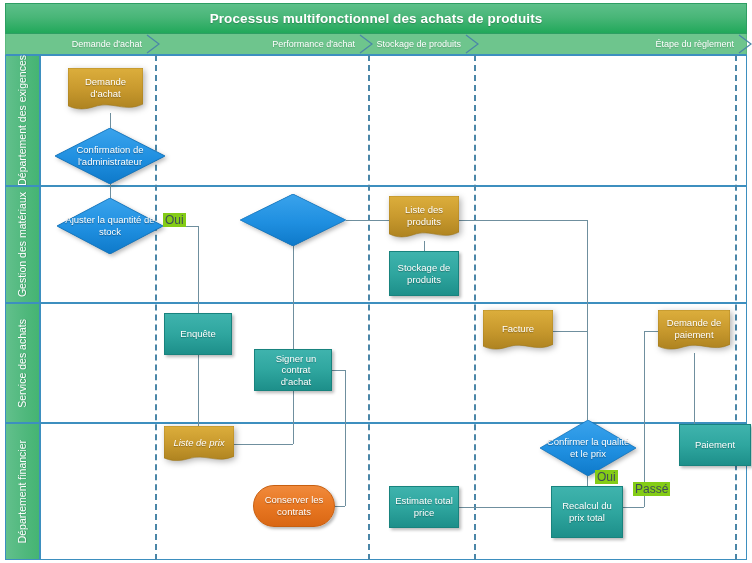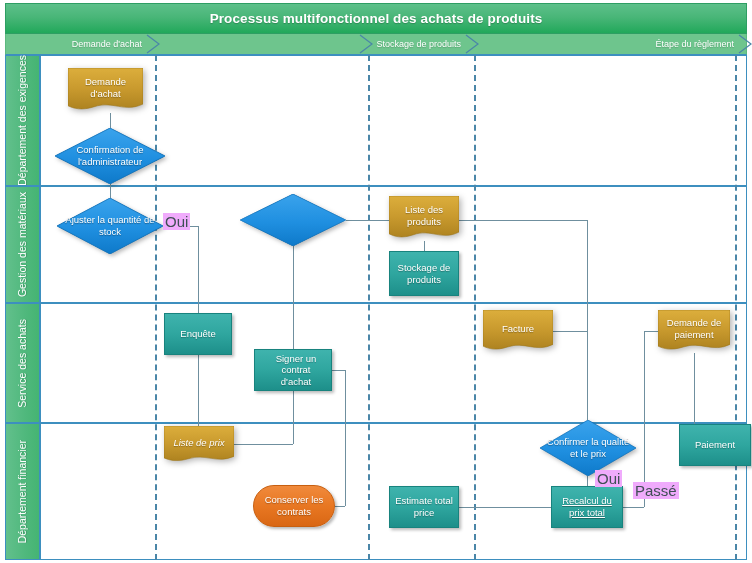--- a/index.html
+++ b/index.html
@@ -76,21 +76,21 @@
     z-index:3;
   }
 
   
   .conn{position:absolute;background:#6f8f9e;z-index:4;}
   .conn.h{height:1px;}
   .conn.v{width:1px;}
 
   .conn-label{
     position:absolute;z-index:6;
-    font-size:15px;color:#3f4e55;background:#f0abfc;
+    font-size:12px;color:#3f4e55;background:#84cc16;
     padding:0 2px;white-space:nowrap;
   }
 
   
   .node{
     position:absolute;z-index:5;
     display:flex;align-items:center;justify-content:center;
     text-align:center;color:#ffffff;
     font-size:9.5px;line-height:1.22;
     box-sizing:border-box;
@@ -141,20 +141,21 @@
 
   <div class="title-bar">Processus multifonctionnel des achats de produits</div>
 
   <div class="phase-bar" id="phase-bar">
       <div class="phase-cell" style="left: 35px; width: 115px;">Demande d'achat</div>
       <div class="phase-sep" style="left: 140px;">
         <svg width="16" height="20" viewBox="0 0 16 20">
           <path d="M1 1 L13 10 L1 19" fill="none" stroke="#4a86a8" stroke-width="1.2"></path>
         </svg>
       </div>
+      <div class="phase-cell" style="left: 150px; width: 213px;">Performance d'achat</div>
       <div class="phase-sep" style="left: 353px;">
         <svg width="16" height="20" viewBox="0 0 16 20">
           <path d="M1 1 L13 10 L1 19" fill="none" stroke="#4a86a8" stroke-width="1.2"></path>
         </svg>
       </div>
       <div class="phase-cell" style="left: 363px; width: 106px;">Stockage de produits</div>
       <div class="phase-sep" style="left: 459px;">
         <svg width="16" height="20" viewBox="0 0 16 20">
           <path d="M1 1 L13 10 L1 19" fill="none" stroke="#4a86a8" stroke-width="1.2"></path>
         </svg>
@@ -347,21 +348,21 @@
               <stop offset="100%" stop-color="#0e79c9"></stop>
             </linearGradient>
           </defs>
           <polygon points="50,0 100,50 50,100 0,50" fill="url(#dg12)" stroke="#0c6fb8" stroke-width="1"></polygon>
         </svg>
         <span>Confirmer la qualité et le prix</span>
       </div>
       <div class="node shape-process" style="left: 389px; top: 486px; width: 70px; height: 42px;">
         <span>Estimate total price</span>
       </div>
-      <div class="node shape-process" style="left: 551px; top: 486px; width: 72px; height: 42px; text-decoration: underline;">
+      <div class="node shape-process" style="left: 551px; top: 486px; width: 72px; height: 52px;">
         <span>Recalcul du prix total</span>
       </div>
       <div class="node shape-process" style="left: 658px; top: 424px; width: 72px; height: 42px; margin-left: 21px;">
         <span>Paiement</span>
       </div>
     </div>
 
 </div>
 
 </body></html>

